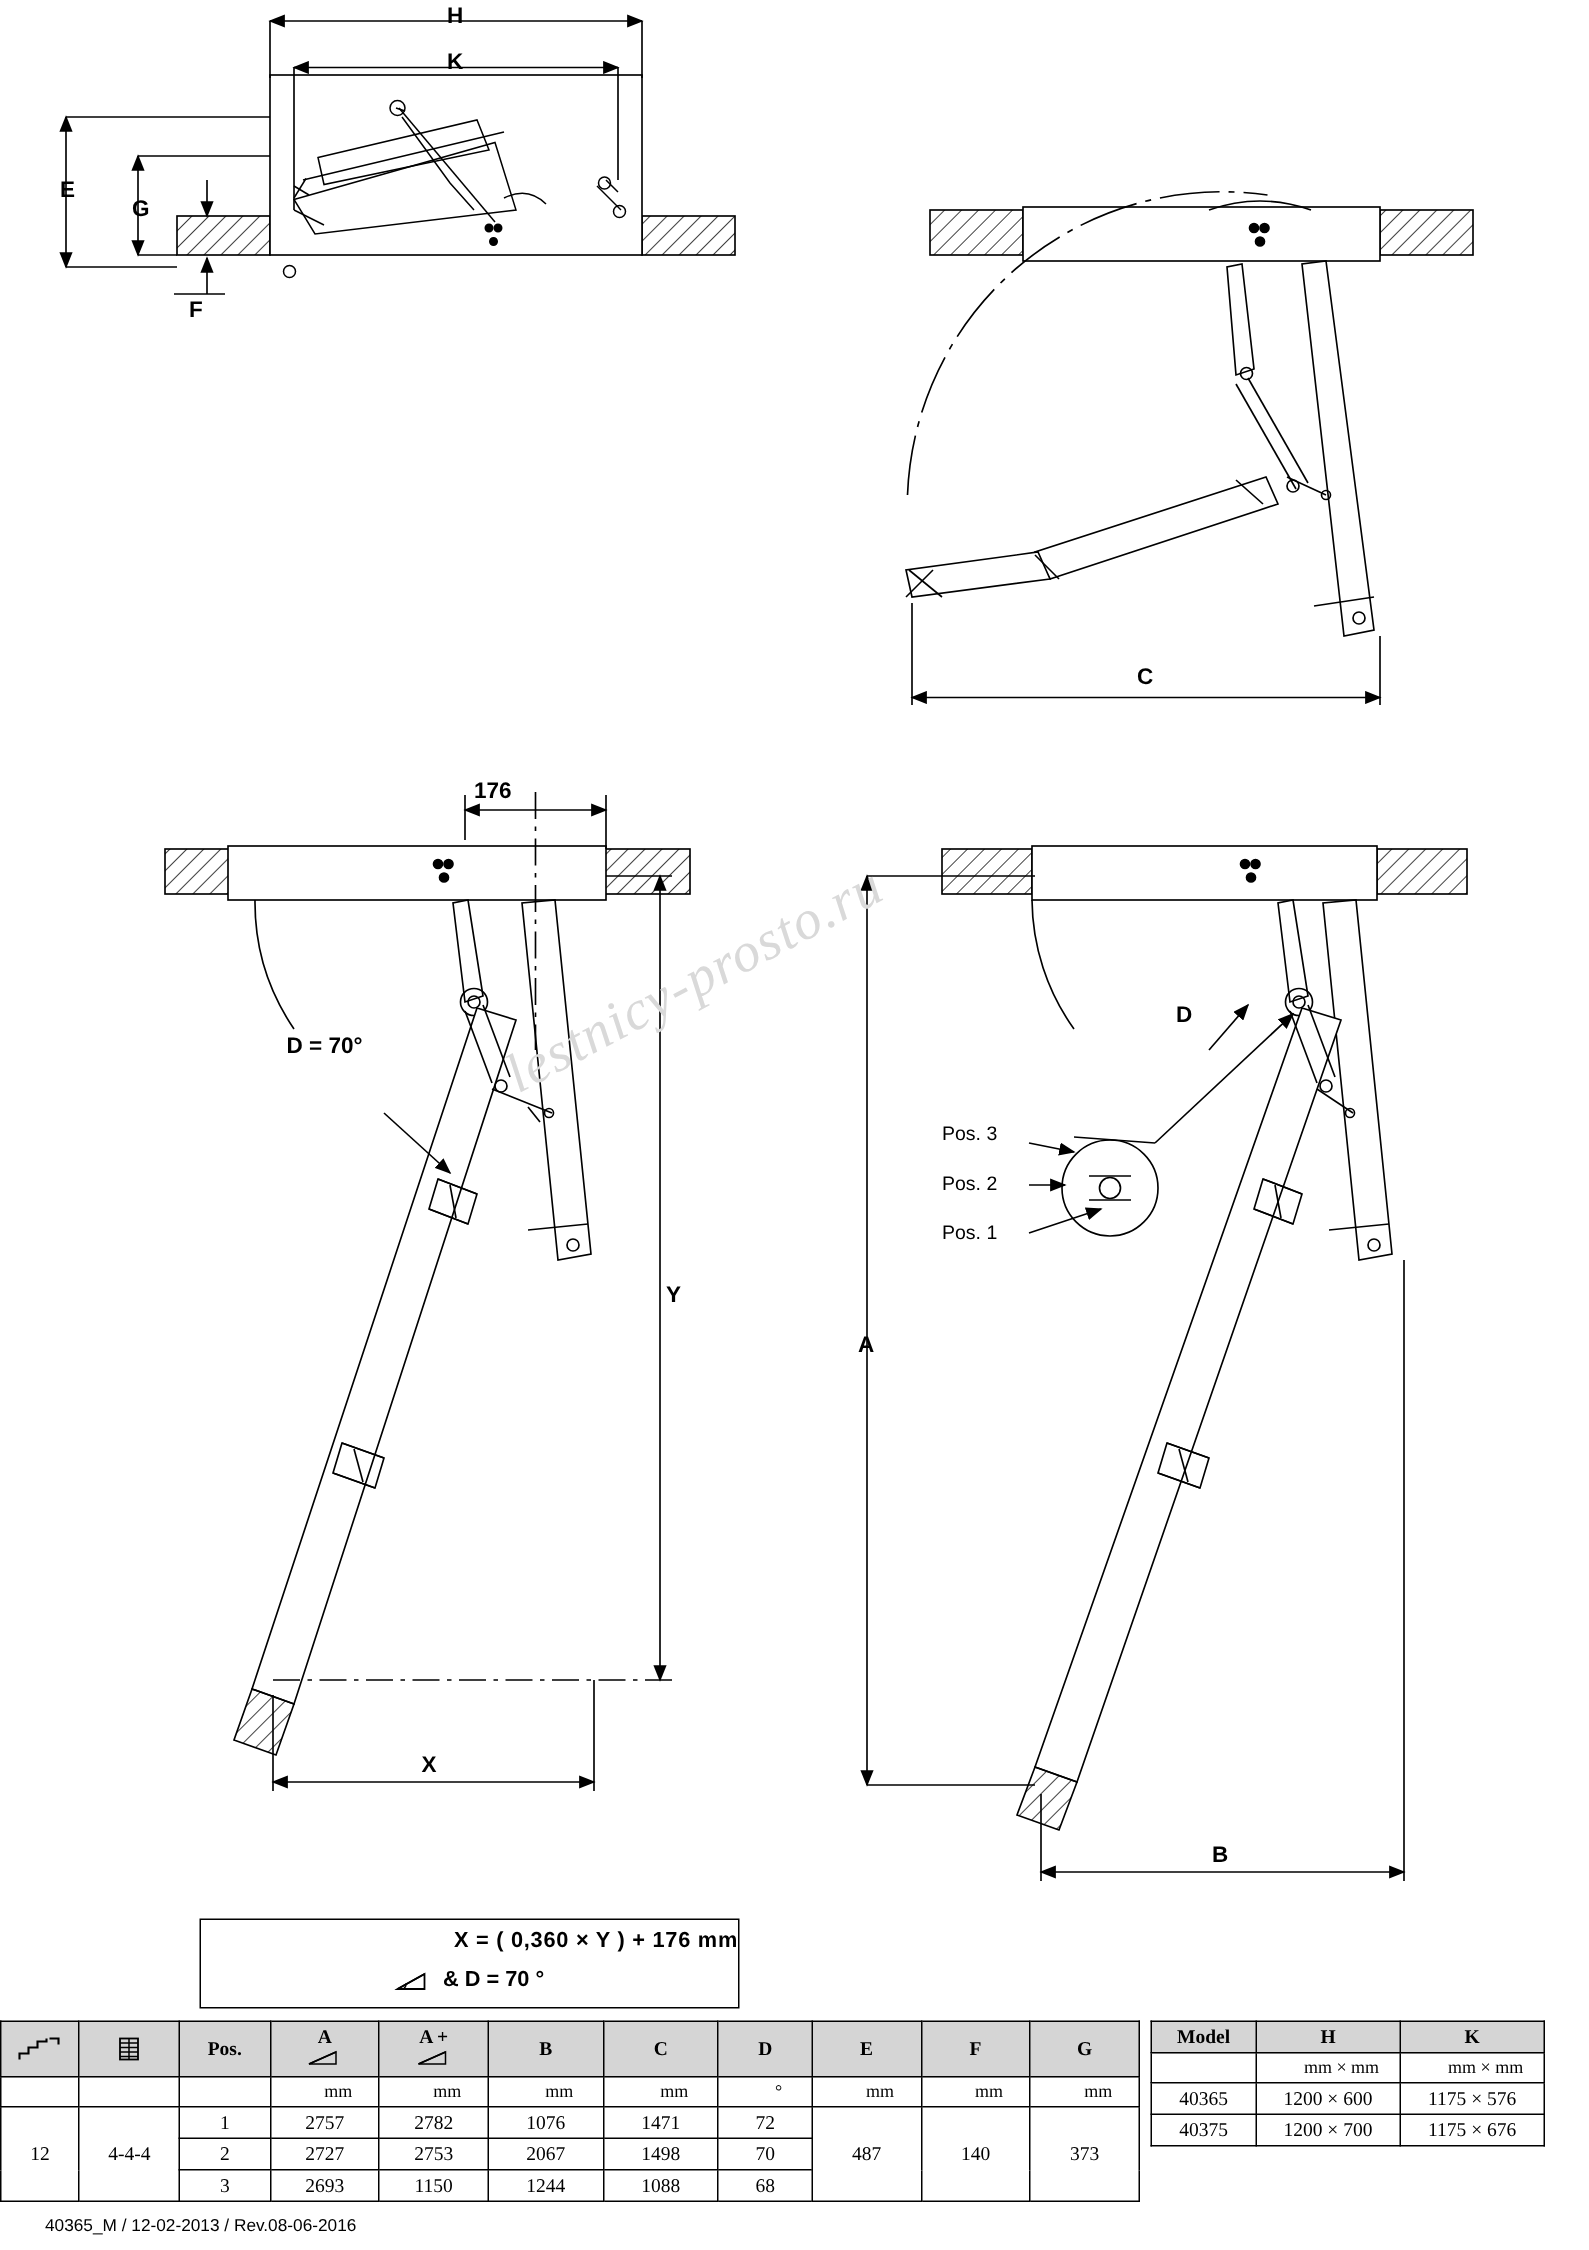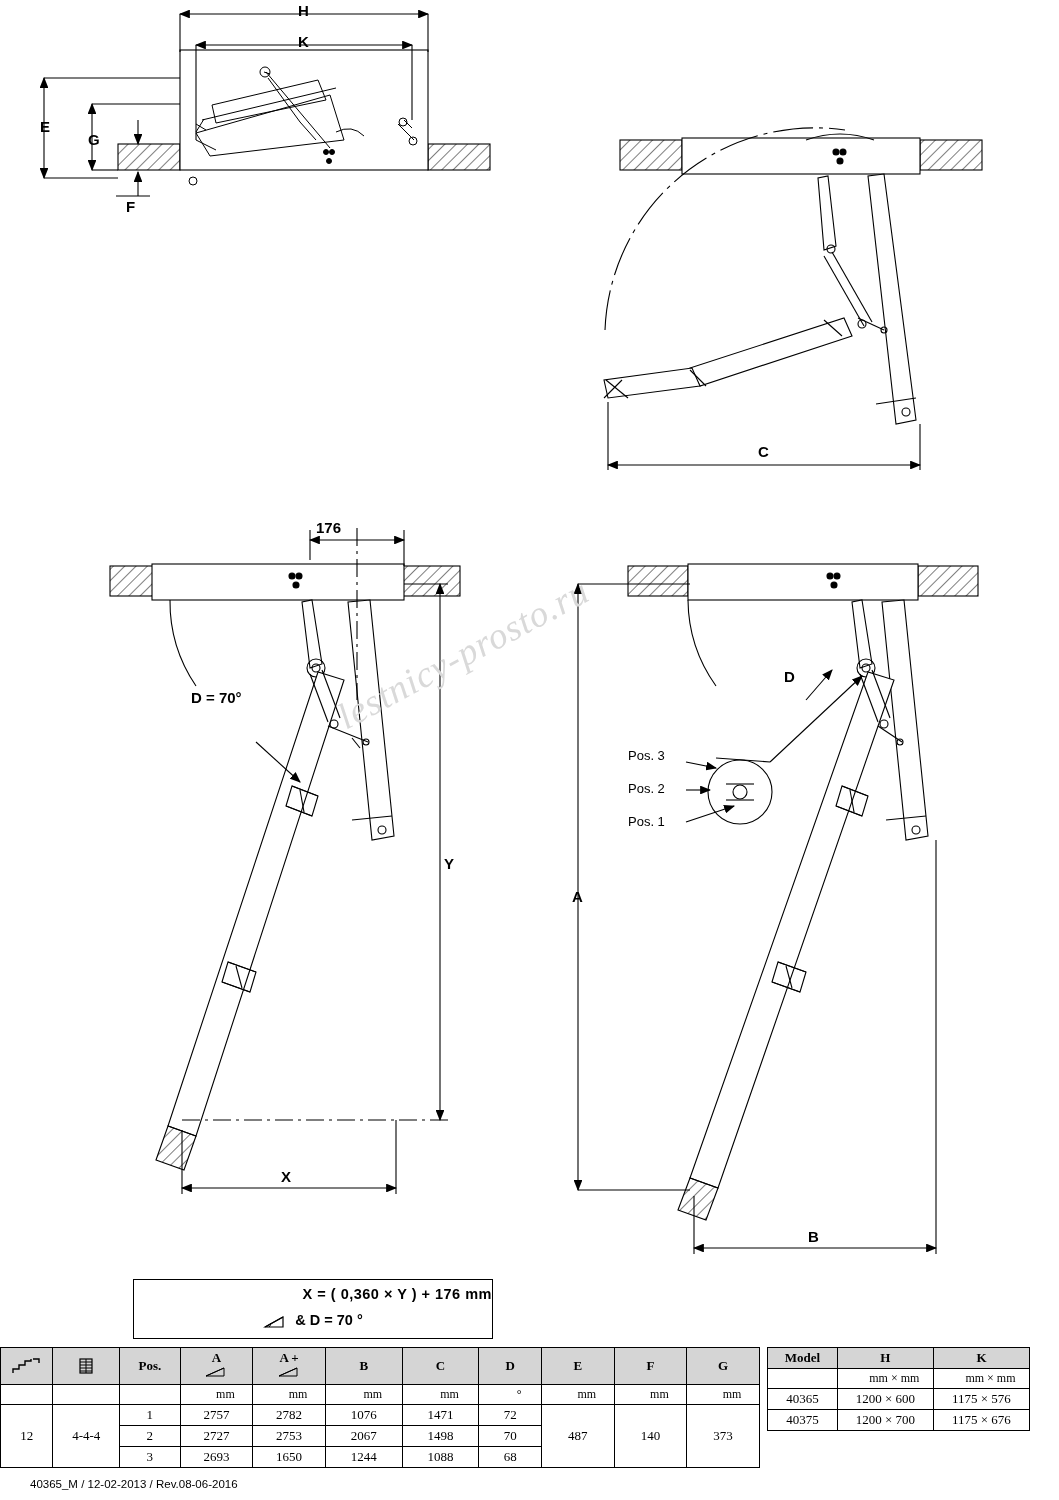--- a/index.html
+++ b/index.html
@@ -385,21 +385,21 @@
         <td>2</td>
         <td>2727</td>
         <td>2753</td>
         <td>2067</td>
         <td>1498</td>
         <td>70</td>
       </tr>
       <tr>
         <td>3</td>
         <td>2693</td>
-        <td>1650</td>
+        <td>1150</td>
         <td>1244</td>
         <td>1088</td>
         <td>68</td>
       </tr>
     </tbody>
   </table>
 
   <table class="tbl-model">
     <thead>
       <tr>

